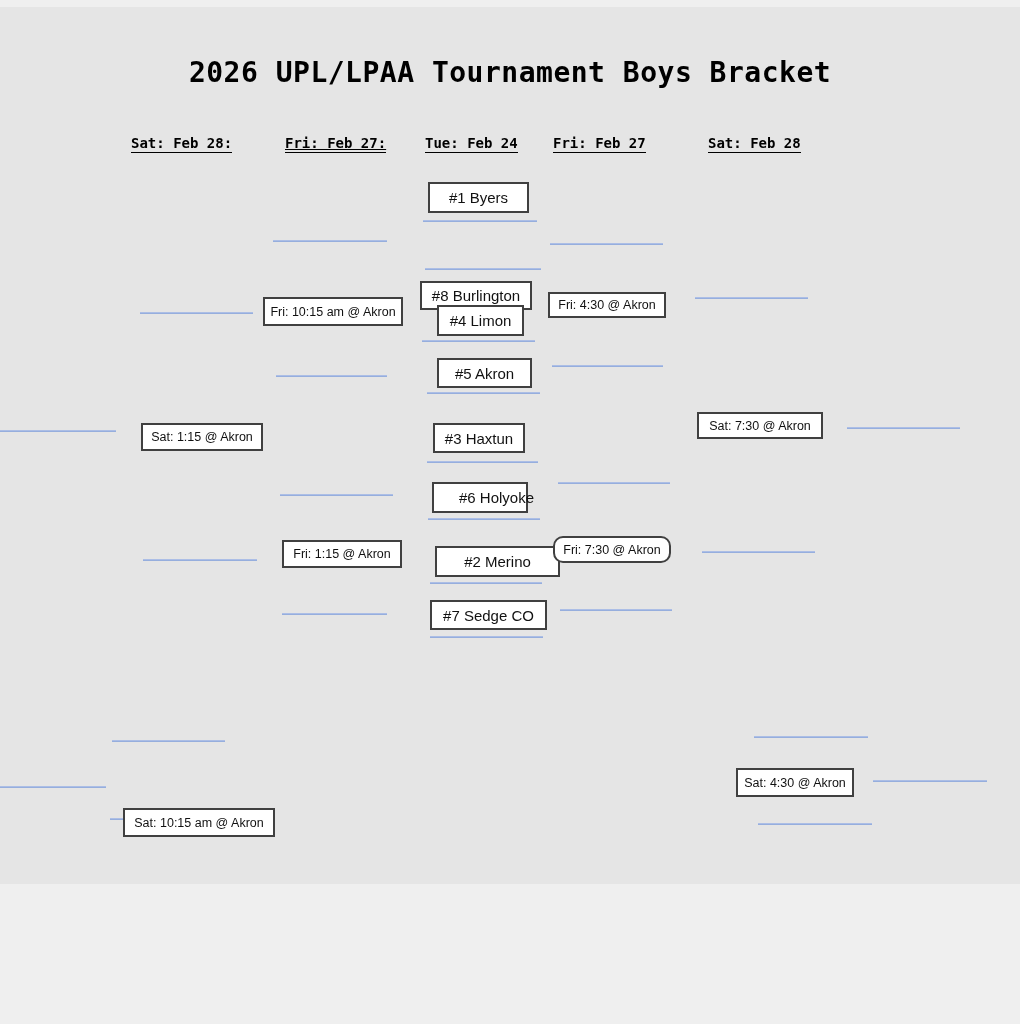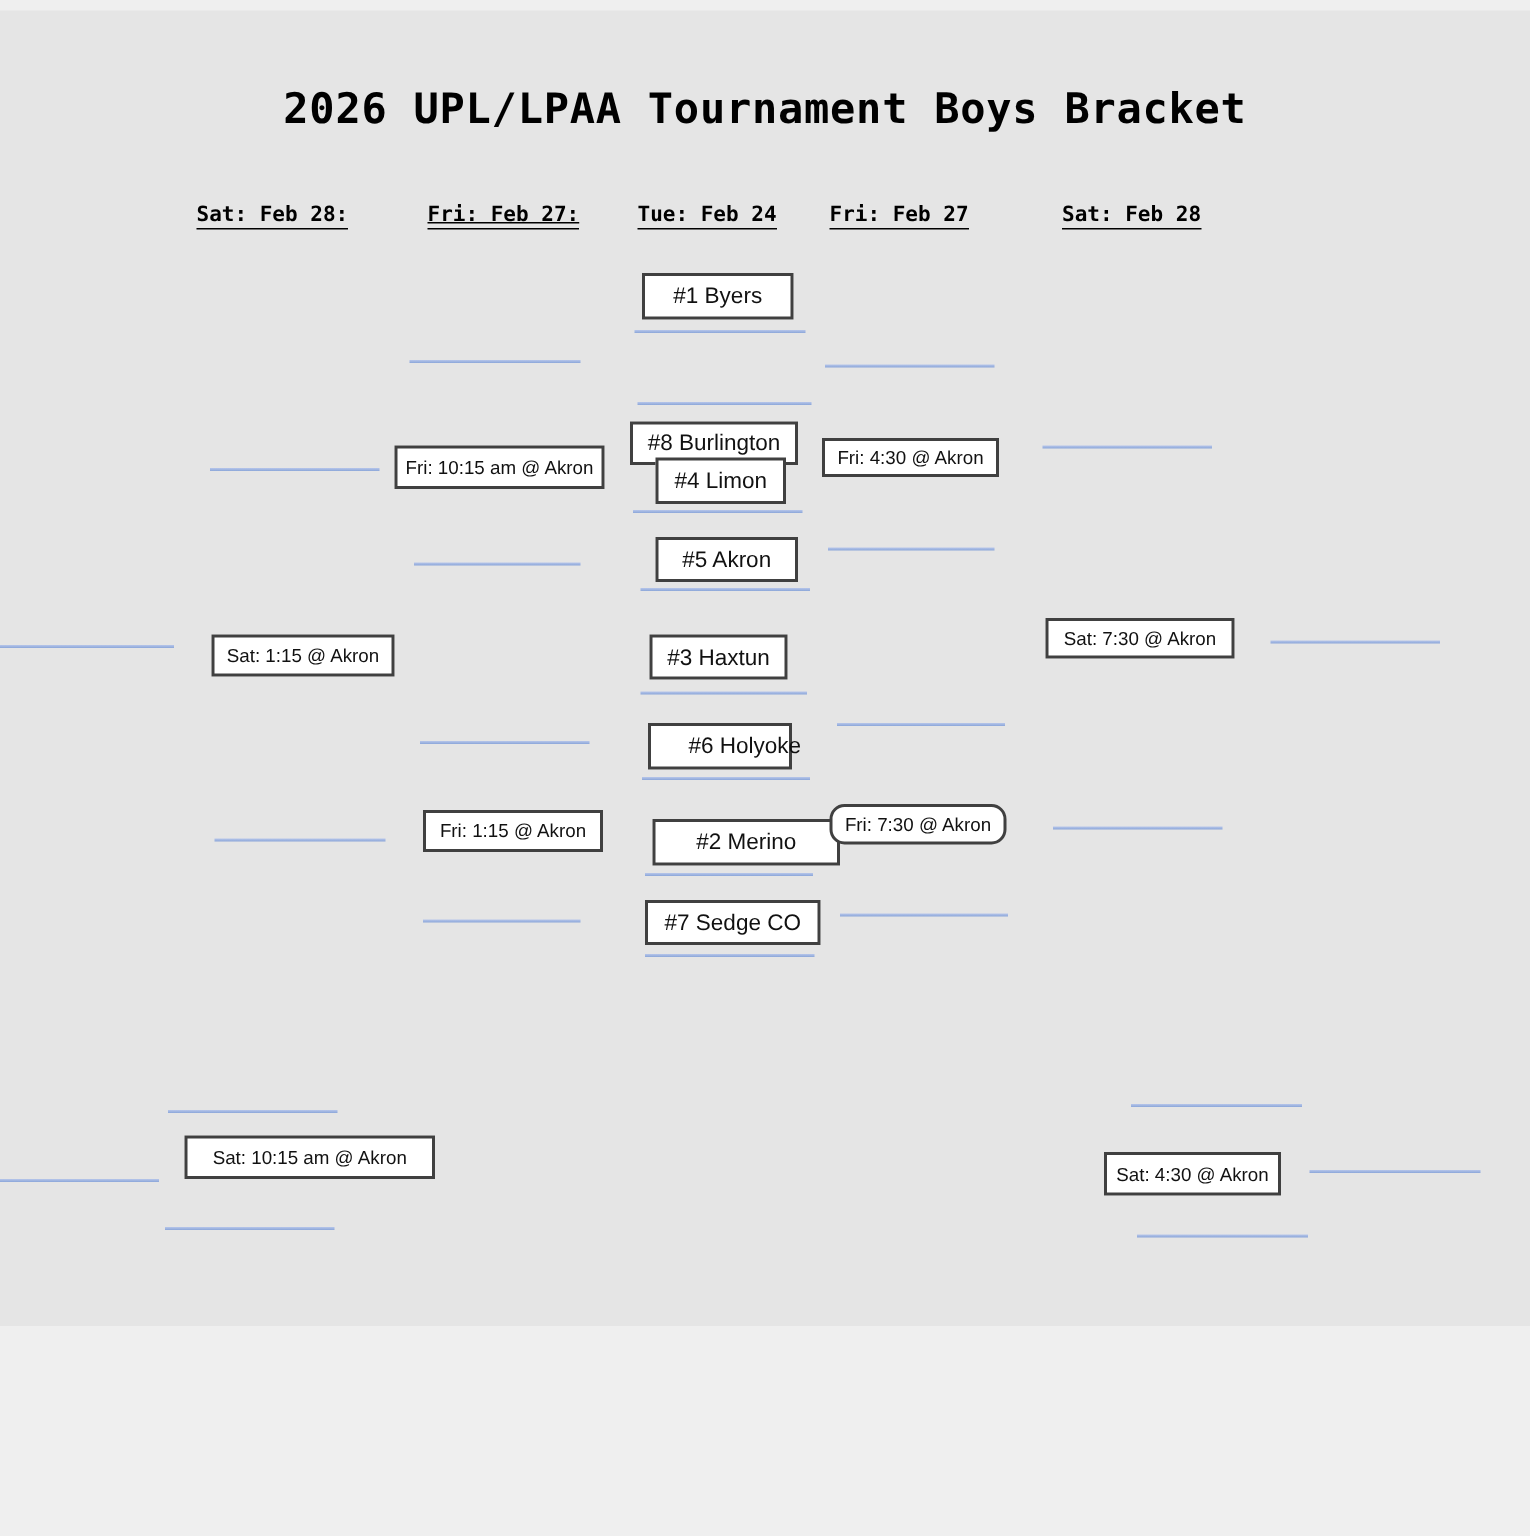--- a/index.html
+++ b/index.html
@@ -120,21 +120,21 @@
 
   <div class="game-box" style="left:263px; top:297px; width:140px; height:29px;">
       <span>Fri: 10:15 am @ Akron</span>
     </div>
   <div class="game-box" style="left:141px; top:411px; width:122px; height:28px;margin-top:12px;">
       <span>Sat: 1:15 @ Akron</span>
     </div>
   <div class="game-box" style="left:282px; top:540px; width:120px; height:28px;">
       <span>Fri: 1:15 @ Akron</span>
     </div>
-  <div class="game-box" style="left:123px; top:757px; width:167px; height:29px;">
+  <div class="game-box" style="left:123px; top:808px; width:152px; height:29px;">
       <span>Sat: 10:15 am @ Akron</span>
     </div>
 
   <div class="game-box" style="left:548px; top:292px; width:118px; height:26px;">
       <span>Fri: 4:30 @ Akron</span>
     </div>
   <div class="game-box" style="left:697px; top:412px; width:126px; height:27px;">
       <span>Sat: 7:30 @ Akron</span>
     </div>
   <div class="game-box" style="left:553px; top:536px; width:118px; height:27px;border-radius:10px;">

